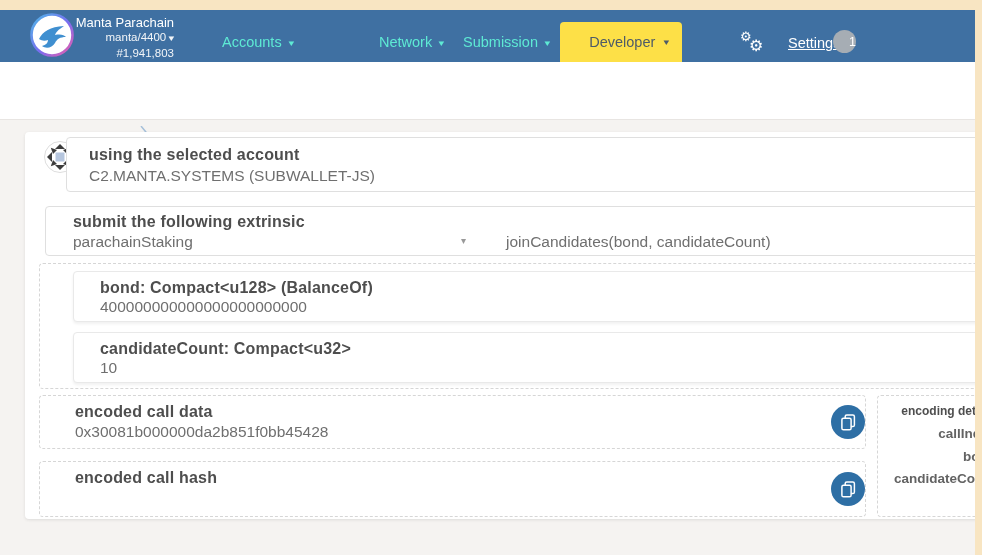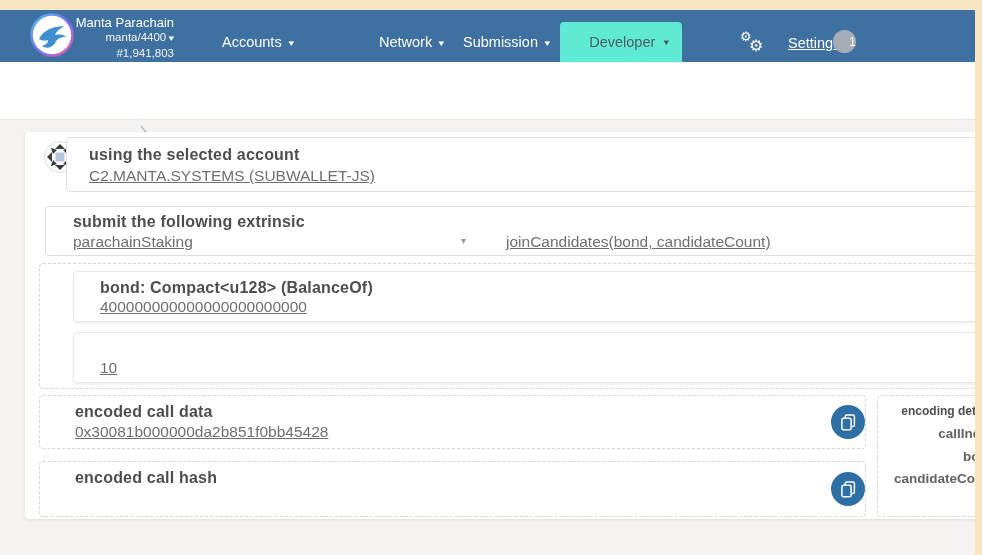--- a/index.html
+++ b/index.html
@@ -11,26 +11,26 @@
   .cream-top  { left:0; top:0; width:982px; height:10px; background:#f8e5c2; z-index:60; }
   .cream-right{ left:975px; top:0; width:7px; height:555px; background:#f8e5c2; z-index:60; }
 
   
   .navbar { left:0; top:10px; width:982px; height:52px; background:#3f70a2; z-index:5; }
   .logo { left:14px; top:3px; width:44px; height:44px; cursor:pointer; }
   .chain-info { left:58px; top:5px; width:116px; text-align:right; color:#fff; line-height:15px; cursor:pointer; }
   .chain-name { font-size:13px; }
   .chain-spec, .chain-block { font-size:11.5px; color:#f2f5f8; }
   .caret { font-size:9px; display:inline-block; transform:scaleX(1.25); }
-  .nav-item { top:24px; height:18px; color:#ffffff; font-size:14.5px; cursor:pointer; white-space:nowrap; }
+  .nav-item { top:24px; height:18px; color:#5eead4; font-size:14.5px; cursor:pointer; white-space:nowrap; }
   .nav-item .caret { margin-left:7px; position:relative; top:-1px; }
   .nav-accounts  { left:206px; }
   .nav-network   { left:328px;margin-left:35px; }
   .nav-governance{ left:447px; }
-  .nav-developer { left:560px; top:12px; width:122px; height:40px; background:#5eead4; border-radius:4px 4px 0 0;
+  .nav-developer { left:560px; top:12px; width:122px; height:40px; background:#fde047; border-radius:4px 4px 0 0;
                    color:#4e5b68; display:flex; align-items:center; justify-content:center; font-size:14.5px; }
   .nav-developer .caret { margin-left:9px; }
   .gears { left:740px; top:21px; width:30px; height:24px; color:#fff; }
   .gear-a { position:absolute; left:0; top:-2px; font-size:13px; }
   .gear-b { position:absolute; left:9px; top:5px; font-size:16px; }
   .nav-settings-label { left:772px; top:25px; color:#fff; font-size:14.5px; cursor:pointer;text-decoration:underline; }
   .badge { left:833px; top:20px; width:23px; height:23px; border-radius:50%; background:#a6adb4; color:#fff;
            font-size:12.5px; display:flex; align-items:center; justify-content:center; }
 
   
@@ -46,21 +46,21 @@
   
   .card { left:25px; top:132px; width:965px; height:387px; background:#fff; border-radius:4px;
           box-shadow:0 1px 3px rgba(60,60,60,0.12); }
 
   .identicon { left:3px; top:9px; width:32px; height:32px; cursor:pointer; }
 
   .inputbox { position:absolute; background:#fff; border:1px solid #dfdfdf; border-radius:4px; cursor:pointer; }
   .box-account  { left:41px; top:5px;  width:924px; height:55px; }
   .box-submit   { left:20px; top:74px; width:945px; height:50px; }
   .lbl { position:absolute; font-size:16px; font-weight:bold; color:#4e4e4e; letter-spacing:0.2px; white-space:nowrap; }
-  .val { position:absolute; font-size:15.5px; color:#6f6f6f; white-space:nowrap;text-decoration:underline; }
+  .val { position:absolute; font-size:15.5px; color:#6f6f6f; white-space:nowrap; }
   .sel-caret { position:absolute; color:#999; font-size:10px; }
 
   .params-wrap { left:14px; top:131px; width:951px; height:126px; border:1px dashed #d6d6d6; border-radius:4px; }
   .parambox { position:absolute; left:33px; width:918px; height:51px; background:#fff; border:1px solid #e9e9e9;
               border-radius:4px; box-shadow:0 2px 3px rgba(0,0,0,0.06); cursor:text; }
   .param-0 { top:7px; }
   .param-1 { top:68px; }
 
   .dashedbox { position:absolute; left:14px; width:827px; border:1px dashed #d6d6d6; border-radius:4px; }
   .box-calldata { top:263px; height:54px; }
@@ -174,20 +174,21 @@
     <div class="sel-caret" style="left:415px; top:28px;">▾</div>
     <div class="val" style="left:460px; top:26px;">joinCandidates(bond, candidateCount)</div>
   </div>
 
   <div class="abs params-wrap">
     <div class="parambox param-0">
       <div class="lbl" style="left:26px; top:7px;">bond: Compact&lt;u128&gt; (BalanceOf)</div>
       <div class="val" style="left:26px; top:26px;">400000000000000000000000</div>
     </div>
     <div class="parambox param-1">
+      <div class="lbl" style="left:26px; top:7px;">candidateCount: Compact&lt;u32&gt;</div>
       <div class="val" style="left:26px; top:26px;">10</div>
     </div>
   </div>
 
   <div class="dashedbox box-calldata">
     <div class="lbl" style="left:35px; top:7px;">encoded call data</div>
     <div class="val" style="left:35px; top:27px;">0x30081b000000da2b851f0bb45428</div>
     <button class="copy-btn" style="top:9px;">
       <svg width="15" height="17" viewBox="0 0 15 17">
         <rect x="4.2" y="0.9" width="9.2" height="11.6" rx="1.6" fill="none" stroke="#ffffff" stroke-width="1.5"></rect>

